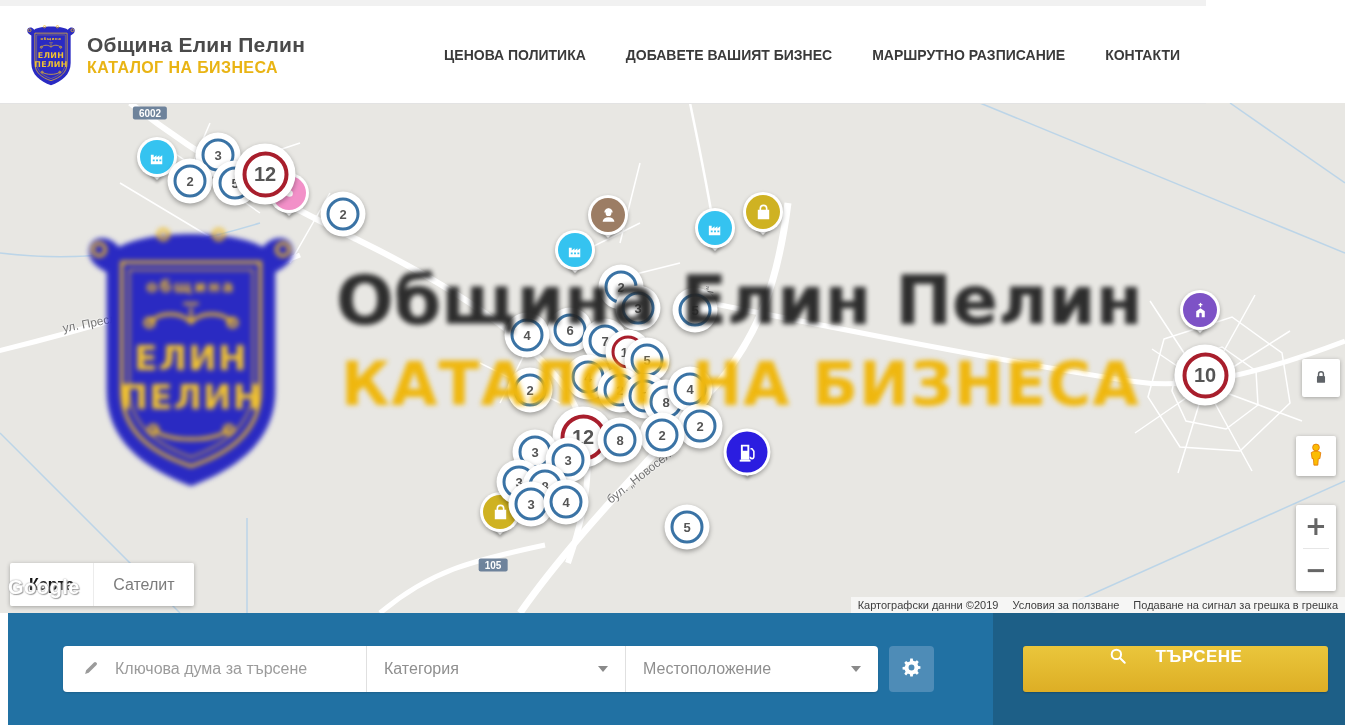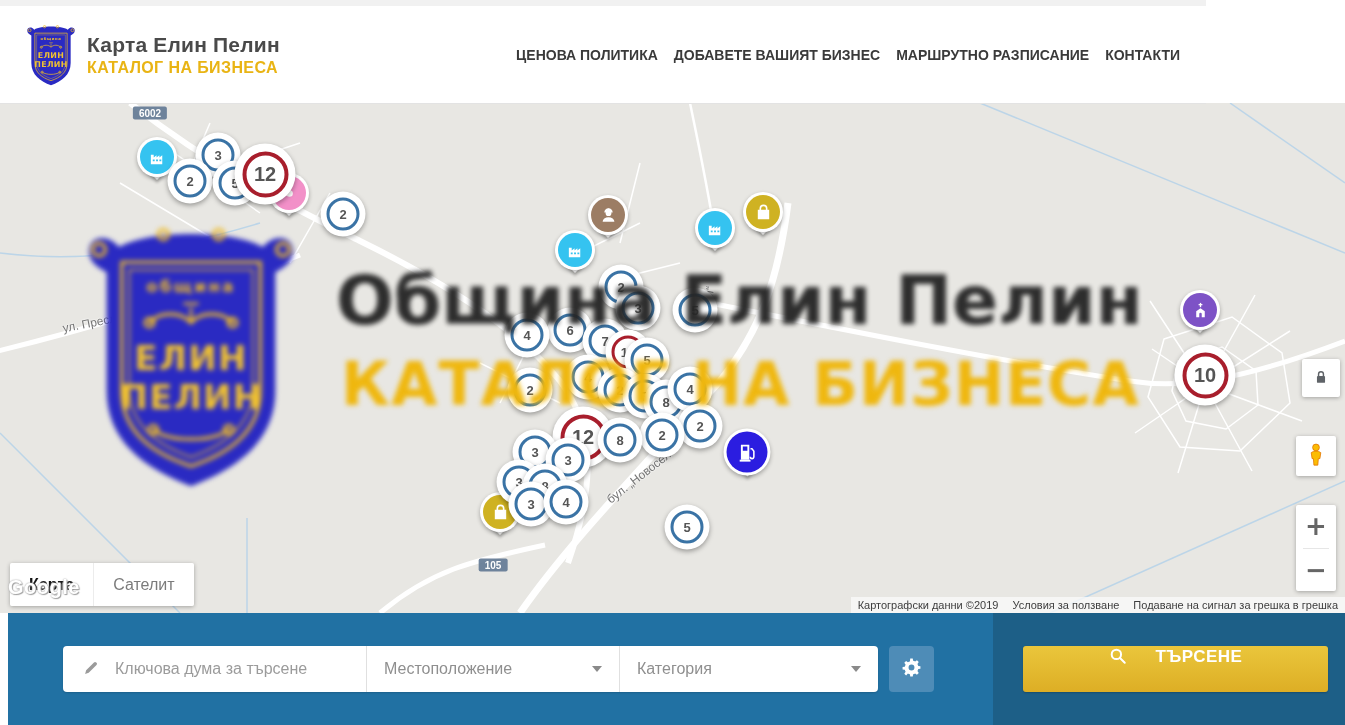--- a/index.html
+++ b/index.html
@@ -7,21 +7,21 @@
   .page{position:relative;width:1206px;height:725px;}
 
   
   header{position:absolute;top:0;left:0;right:0;height:103px;background:#fff;border-top:6px solid #f1f1f1;
     box-shadow:0 1px 0 #e3e3e3;display:flex;align-items:center;justify-content:space-between;
     padding:0 26px;box-sizing:border-box;z-index:20;}
   .brand{display:flex;align-items:center;gap:11px;cursor:pointer;}
   .brand-crest{width:50px;height:66px;}
   .brand-title{font-size:21px;font-weight:bold;color:#4a4a4a;letter-spacing:.2px;}
   .brand-subtitle{font-size:16px;font-weight:bold;color:#e9b414;letter-spacing:.4px;margin-top:2px;}
-  nav{display:flex;gap:16px;align-items:center;}
+  nav{display:flex;gap:40px;align-items:center;}
   nav a{font-size:14px;font-weight:bold;color:#3a3a3a;text-decoration:none;white-space:nowrap;cursor:pointer;}
 
   
   .map{position:absolute;top:103px;left:0;width:1345px;height:510px;background:#e8e7e3;overflow:hidden;cursor:grab;}
   .map svg.roads{position:absolute;inset:0;z-index:0;}
   .roadshield{position:absolute;transform:translate(-50%,-50%);background:#647b95;color:#fff;font-size:10px;
     font-weight:bold;padding:1px 6px;border-radius:2px;z-index:1;opacity:.92;}
   .streetlabel{position:absolute;color:#757575;font-size:12px;white-space:nowrap;z-index:1;
     text-shadow:0 0 2px #fff,0 0 2px #fff;transform-origin:center;}
 
@@ -129,21 +129,21 @@
               <circle cx="118" cy="86" r="3.5"></circle>
     <path d="M55,171 C68,181 102,181 115,171"></path>
     <circle cx="55" cy="171" r="3.5"></circle>
               <circle cx="115" cy="171" r="3.5"></circle>
   </g>
   <text x="85" y="62" class="c-small">община</text>
   <text x="85" y="124" class="c-big">ЕЛИН</text>
   <text x="85" y="155" class="c-big">ПЕЛИН</text>
 </svg></span>
       <div class="brand-text">
-        <div class="brand-title">Карта Елин Пелин</div>
+        <div class="brand-title">Община Елин Пелин</div>
         <div class="brand-subtitle">КАТАЛОГ НА БИЗНЕСА</div>
       </div>
     </div>
     <nav>
       <a>ЦЕНОВА ПОЛИТИКА</a>
       <a>ДОБАВЕТЕ ВАШИЯТ БИЗНЕС</a>
       <a>МАРШРУТНО РАЗПИСАНИЕ</a>
       <a>КОНТАКТИ</a>
     </nav>
   </header>
@@ -504,26 +504,26 @@
 
   <div class="searchbar">
     <div class="search-right-panel"></div>
     <div class="search-group">
       <div class="f-key">
         <span><svg viewBox="0 0 20 20" width="17" height="17" fill="#9b9b9b">
               <path d="M2.5 17.5l1.2-4.2 9.2-9.2a1.8 1.8 0 0 1 2.6 0l.4.4a1.8 1.8 0 0 1 0 2.6l-9.2 9.2z"></path>
             </svg></span>
         <input type="text" placeholder="Ключова дума за търсене" style="">
       </div>
+      <div class="f-sel cat">
+        <span>Категория</span>
+        <span class="caret"></span>
+      </div>
       <div class="f-sel loc">
         <span>Местоположение</span>
-        <span class="caret"></span>
-      </div>
-      <div class="f-sel cat">
-        <span>Категория</span>
         <span class="caret"></span>
       </div>
     </div>
     <button class="gear-btn">
       <span><svg viewBox="0 0 20 20" width="21" height="21">
             <path fill="#fff" fill-rule="evenodd" d="M8.8 1.5h2.4l.35 2.1a6.6 6.6 0 0 1 1.9.8l1.75-1.25 1.7 1.7-1.25 1.75a6.6 6.6 0 0 1 .8 1.9l2.05.3v2.4l-2.05.3a6.6 6.6 0 0 1-.8 1.9l1.25 1.75-1.7 1.7-1.75-1.25a6.6 6.6 0 0 1-1.9.8l-.35 2.1H8.8l-.3-2.1a6.6 6.6 0 0 1-1.9-.8L4.85 17.6l-1.7-1.7 1.25-1.75a6.6 6.6 0 0 1-.8-1.9L1.5 11.9V9.5l2.1-.3a6.6 6.6 0 0 1 .8-1.9L3.15 5.55l1.7-1.7L6.6 5.1a6.6 6.6 0 0 1 1.9-.8zM10 7.2a2.8 2.8 0 1 0 0 5.6 2.8 2.8 0 0 0 0-5.6z"></path>
           </svg></span>
     </button>
     <button class="search-btn">
       <span><svg viewBox="0 0 20 20" width="18" height="18" fill="none" stroke="#fff" stroke-width="2.2">

